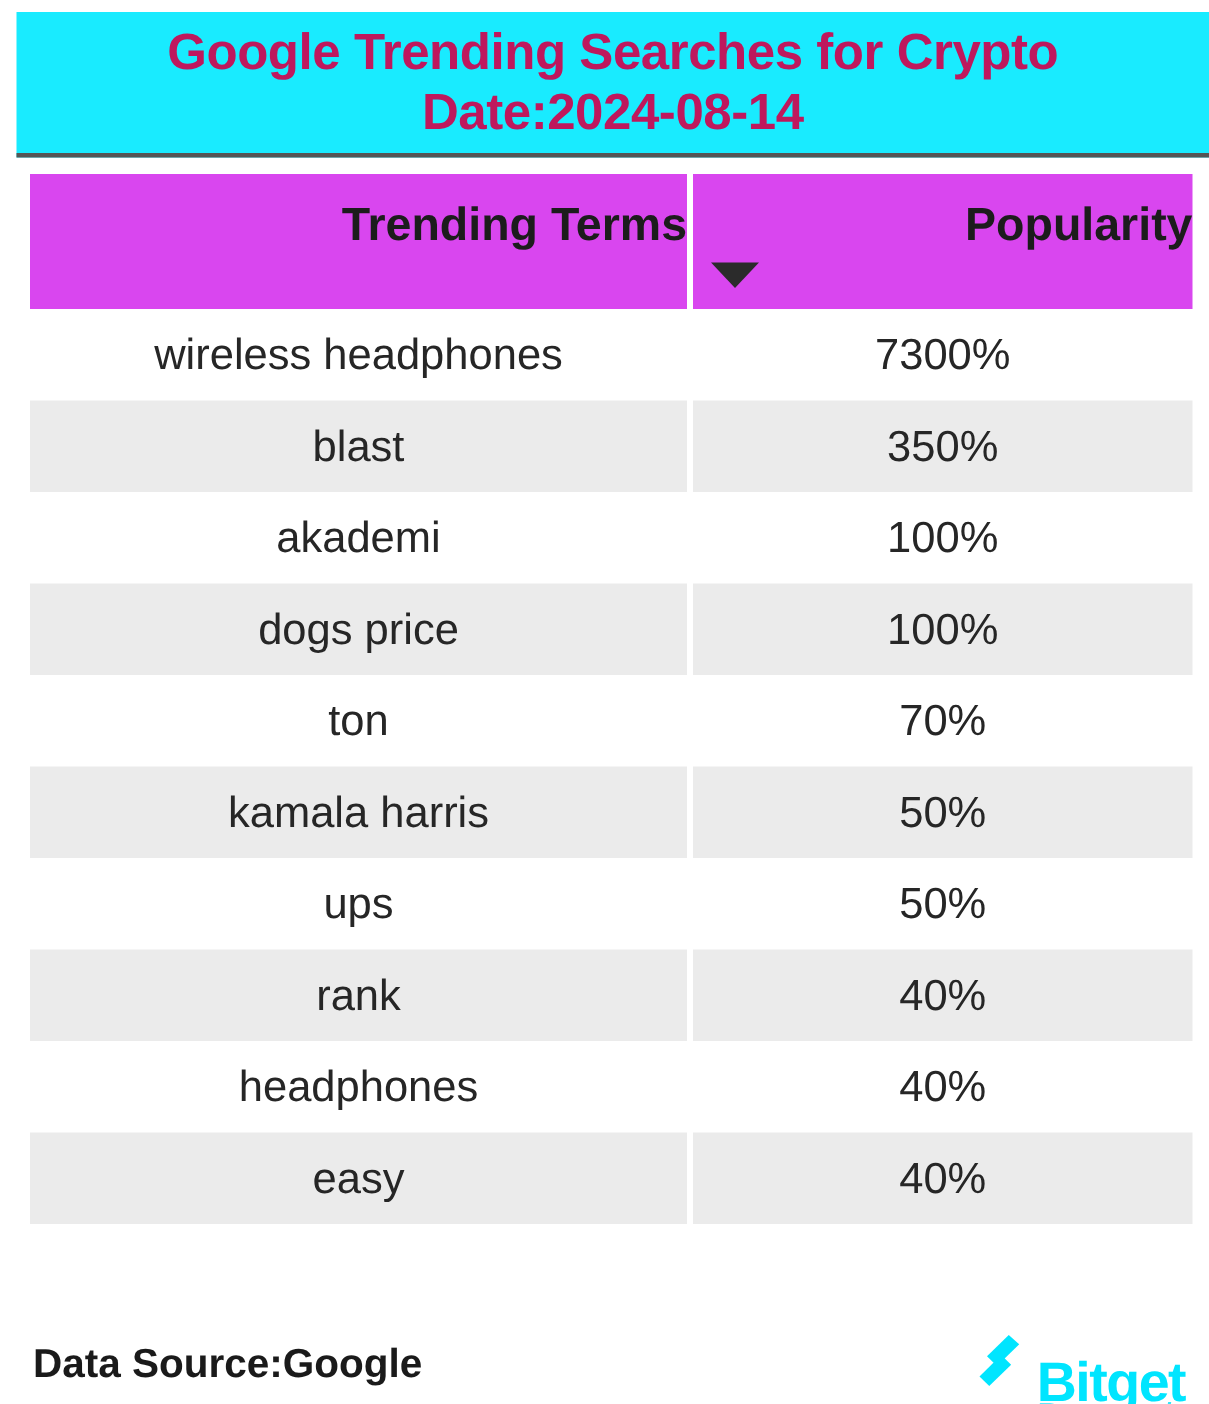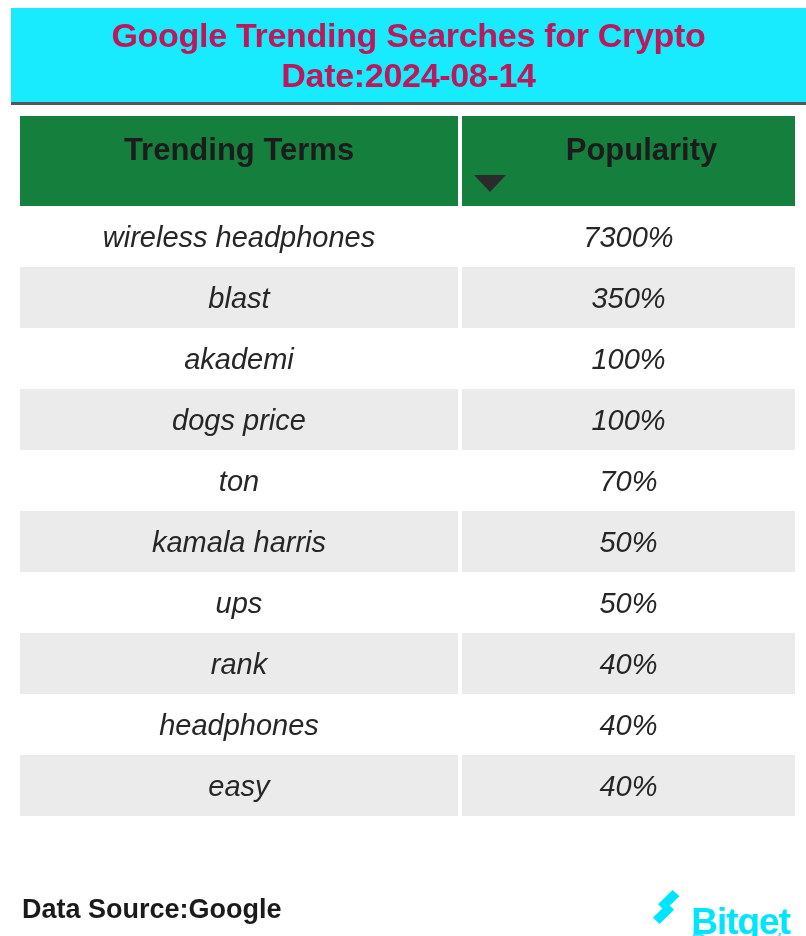--- a/index.html
+++ b/index.html
@@ -47,26 +47,26 @@
     top: 116px;
     width: 775px;
   }
 
   .thead {
     display: flex;
     height: 90px;
     background: #ffffff;
   }
   .th {
-    background: #15803d;
+    background: #d946ef;
     box-sizing: border-box;
     position: relative;
     display: flex;
     align-items: flex-start;
-    justify-content: center;
+    justify-content: flex-end;
     padding-top: 16px;
   }
   .th-terms { width: 438px; margin-right: 4px; }
   .th-pop   { width: 333px; padding-left: 26px; }
   .th-label {
     color: #1c1c1c;
     font-weight: bold;
     font-size: 31px;
     line-height: 36px;
     white-space: nowrap;
@@ -75,21 +75,21 @@
     position: absolute;
     left: 12px;
     bottom: 14px;
     width: 0;
     height: 0;
     border-left: 16px solid transparent;
     border-right: 16px solid transparent;
     border-top: 17px solid #2b2b2b;
   }
 
-  .tbody { width: 775px; font-style: italic; }
+  .tbody { width: 775px; }
   .tr {
     display: flex;
     height: 61px;
     background: #ffffff;
   }
   .tr.alt .td { background: #ebebeb; text-align: center; }
   .td {
     background: #ffffff;
     box-sizing: border-box;
     display: flex;

